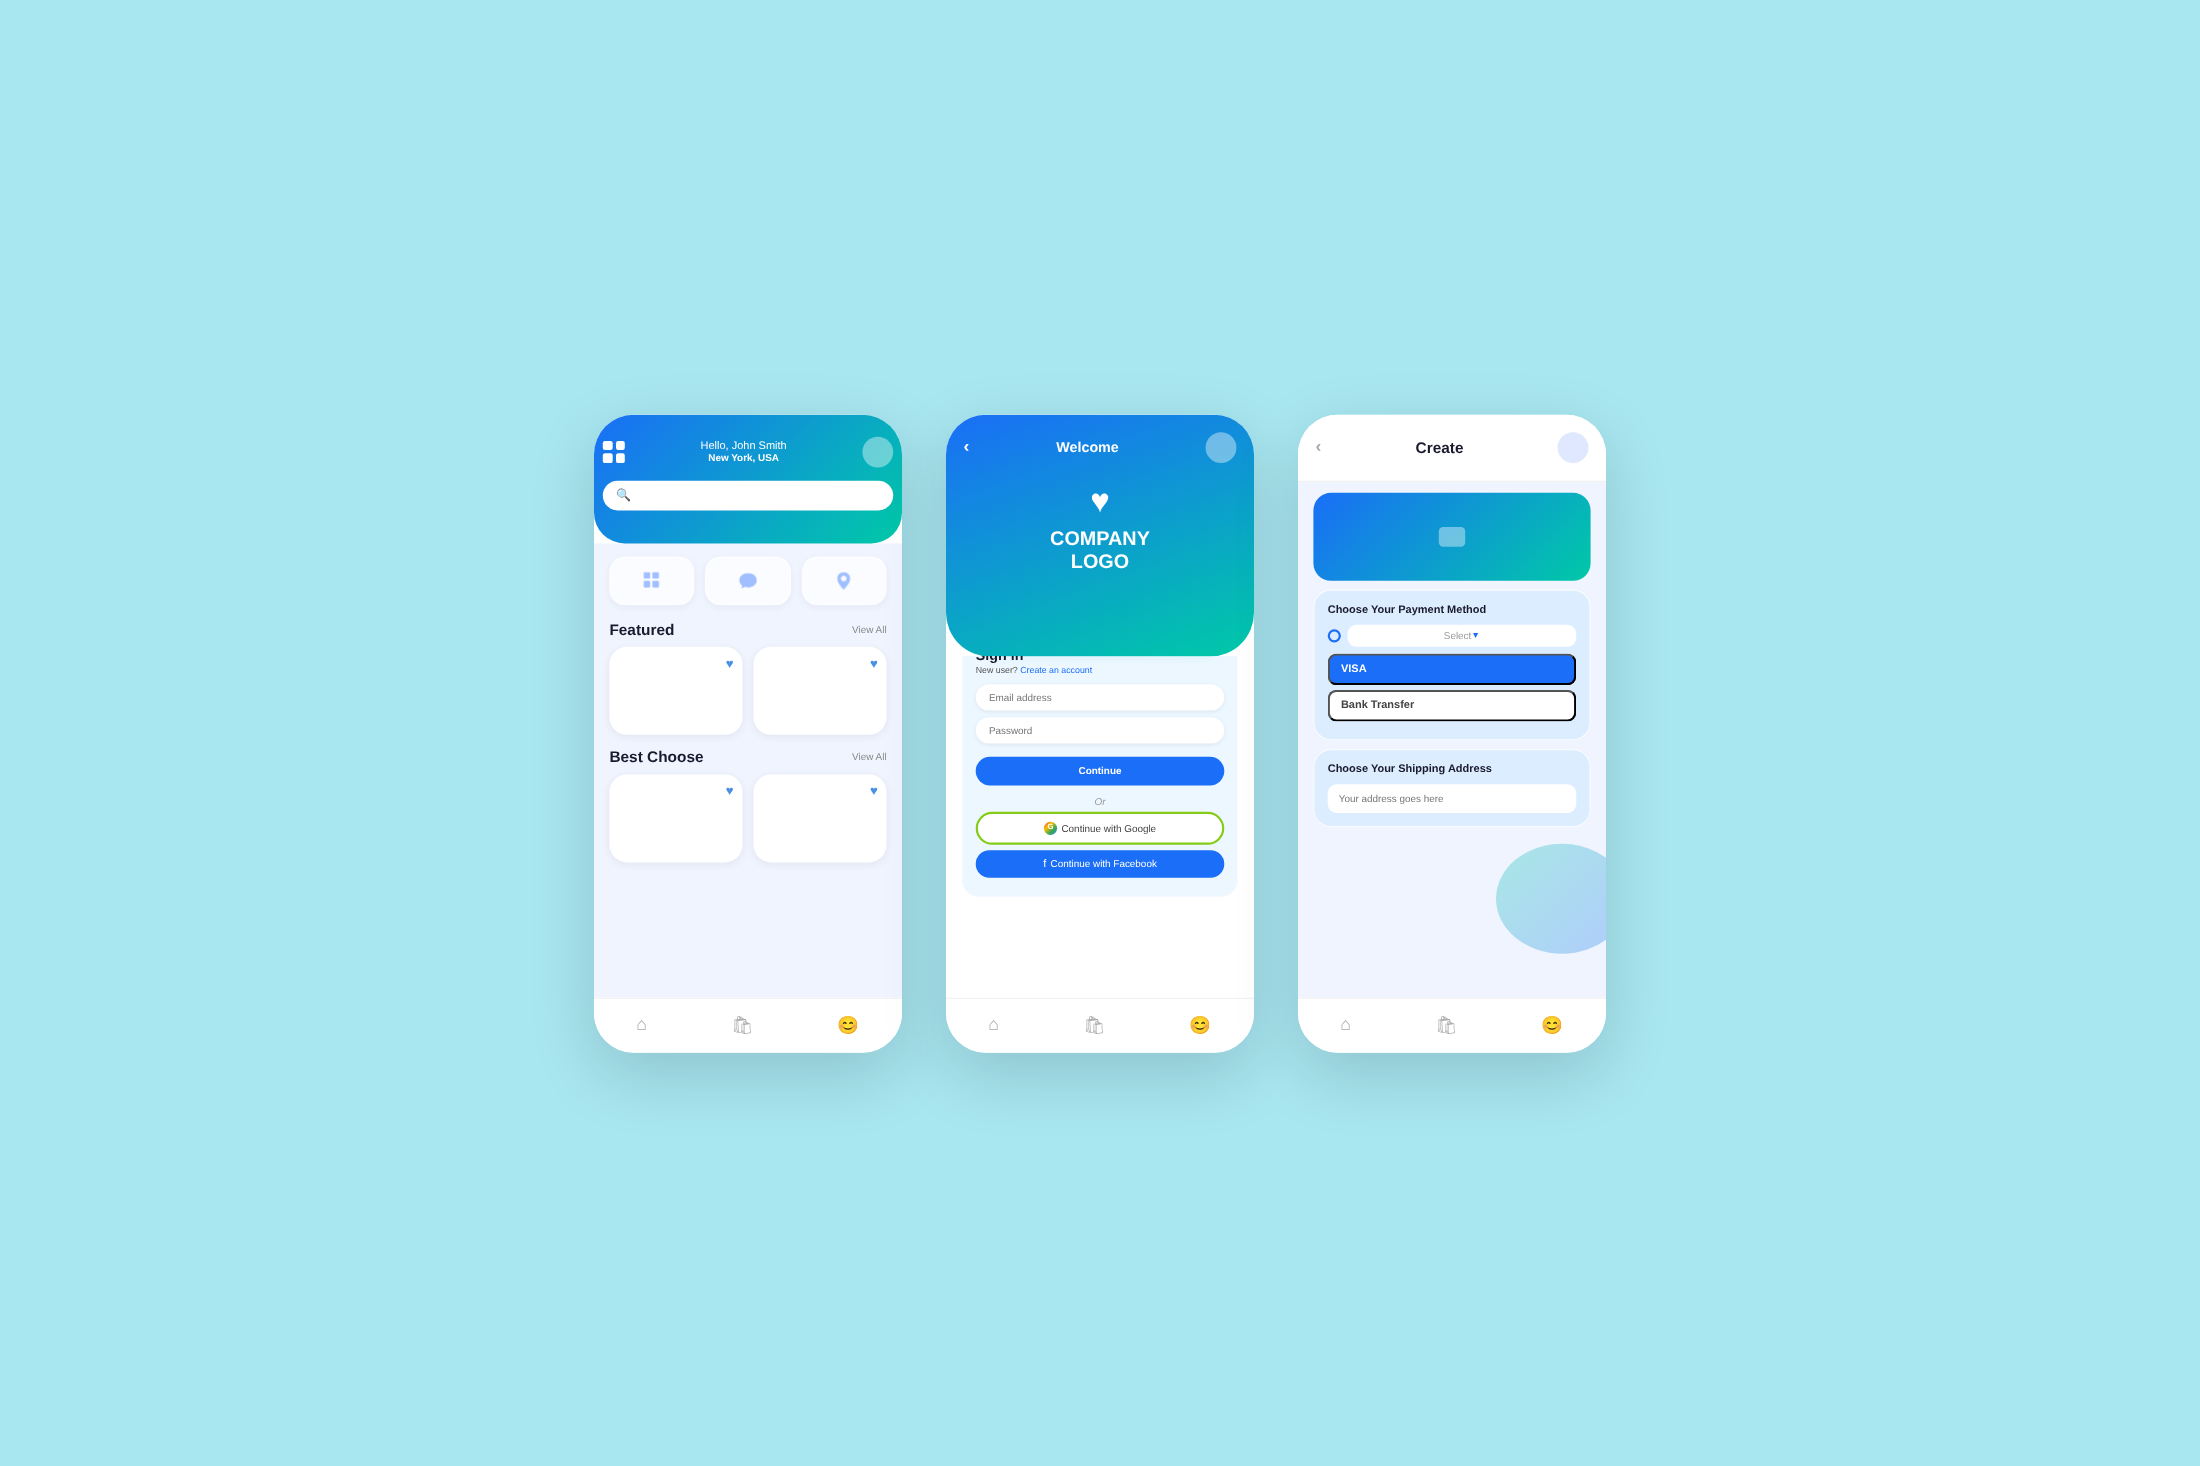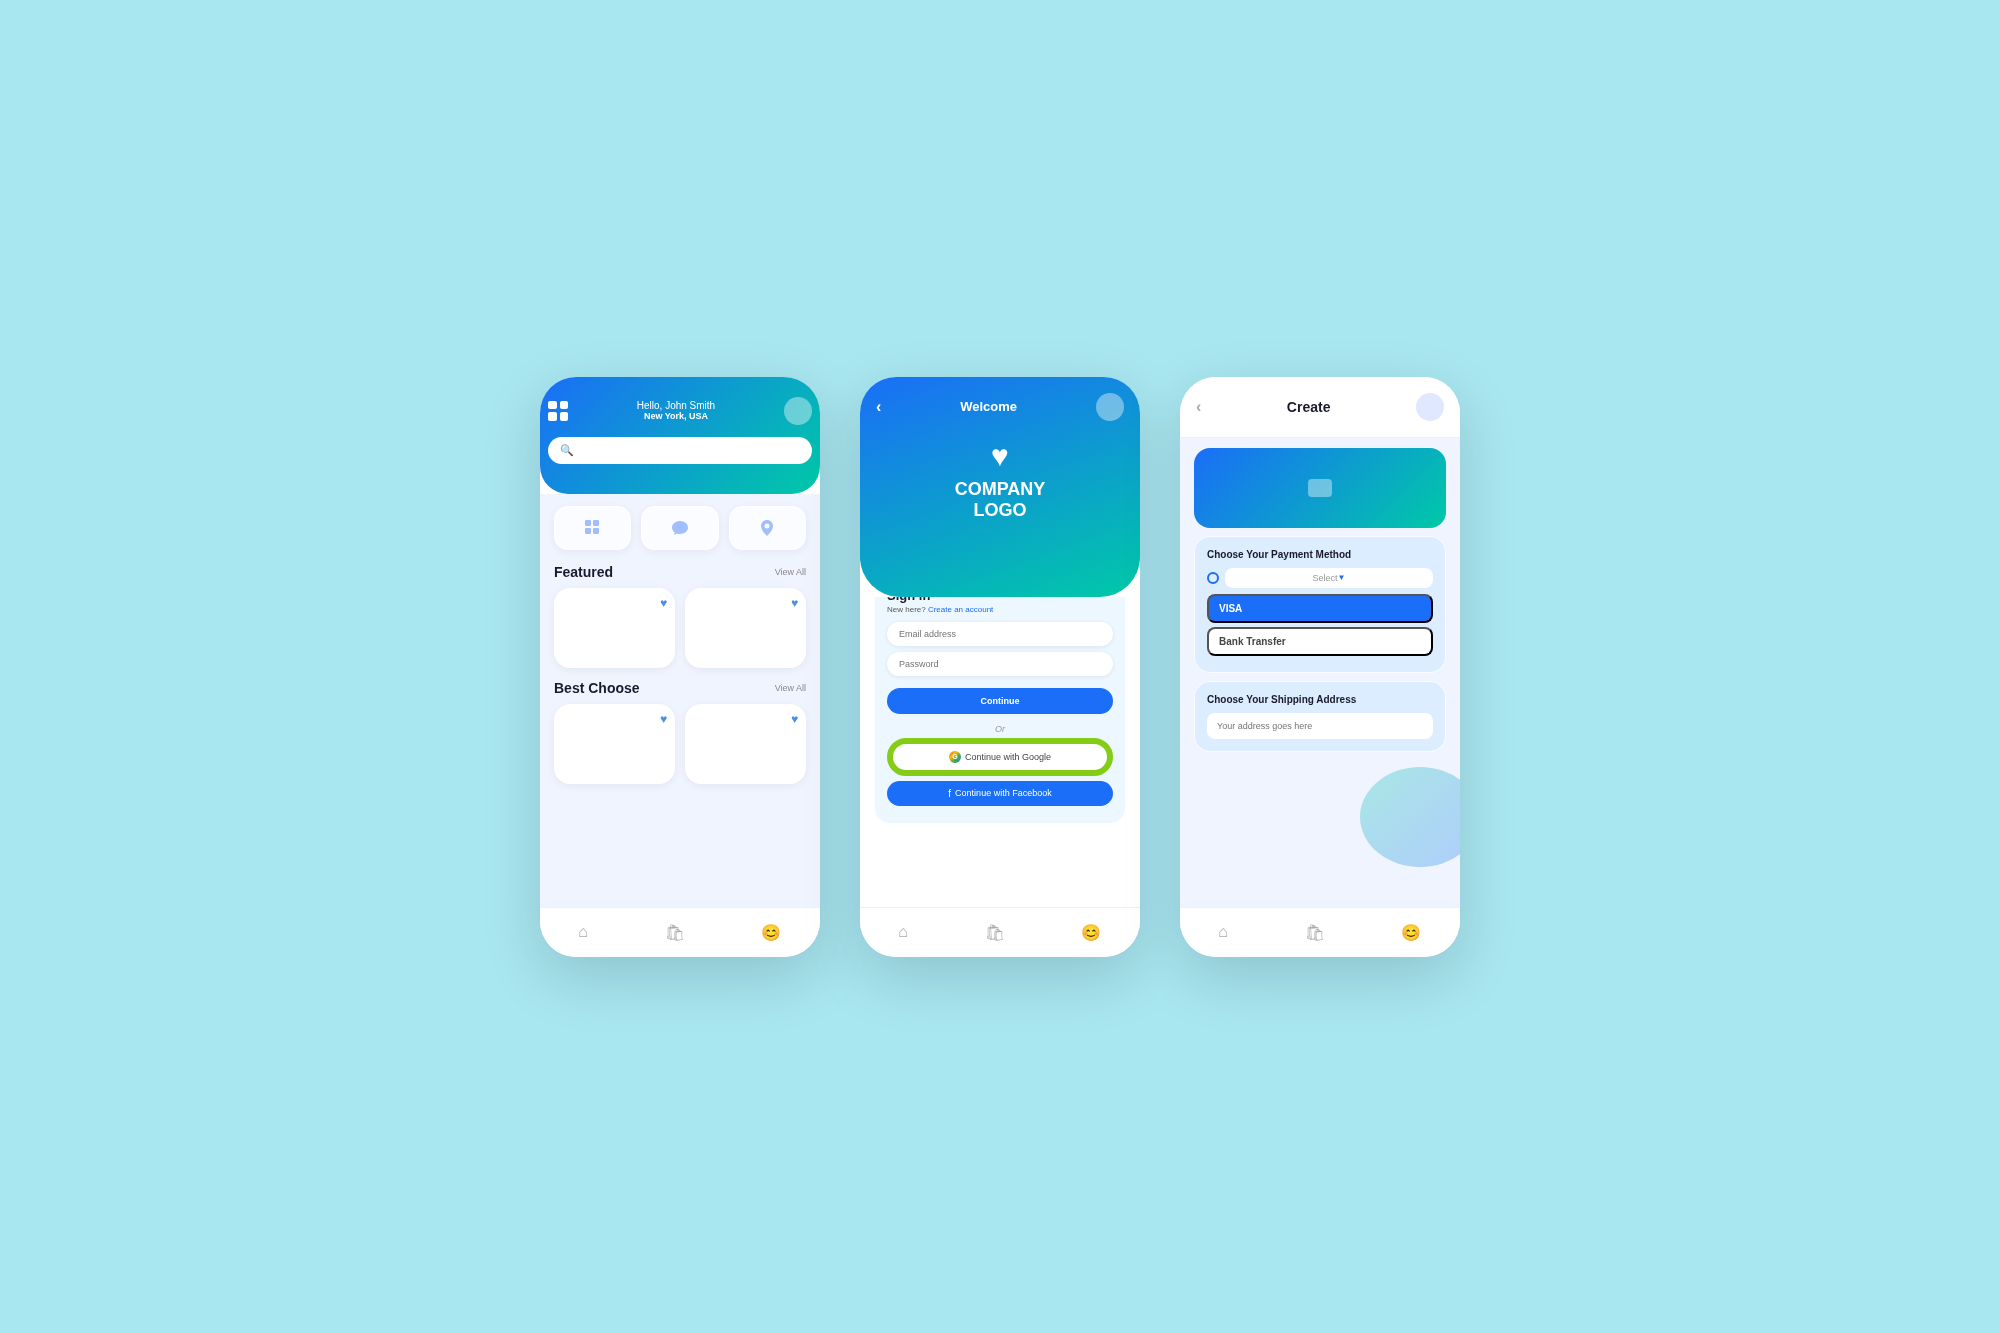--- a/index.html
+++ b/index.html
@@ -280,21 +280,21 @@
       text-align: center;
       font-size: 9px;
       color: #999;
       margin: 4px 0;
       font-style: italic;
     }
 
     .social-btn {
       width: 100%;
       background: white;
-      border: 6px solid #84cc16;
+      border: 2px solid #84cc16;
       border-radius: 20px;
       padding: 7px;
       font-size: 9px;
       display: flex;
       align-items: center;
       justify-content: center;
       gap: 4px;
       margin-bottom: 5px;
       color: #444;
     }
@@ -564,21 +564,21 @@
         <span>COMPANY</span><br>
         <span>LOGO</span>
       </div>
     </div>
   </div>
 
   <div class="screen2-body">
     <div class="signin-form">
       <div class="signin-title">Sign in</div>
       <div class="new-user-text">
-        <span>New here?</span>
+        <span>New user?</span>
         <span class="new-user-link">Create an account</span>
       </div>
       <input class="form-input" type="email" placeholder="Email address" style="">
       <input class="form-input" type="password" placeholder="Password" style="">
       <button class="continue-btn">Continue</button>
       <div class="or-text">Or</div>
       <button class="social-btn">
         <div class="google-g">G</div>
         <span>Continue with Google</span>
       </button>

